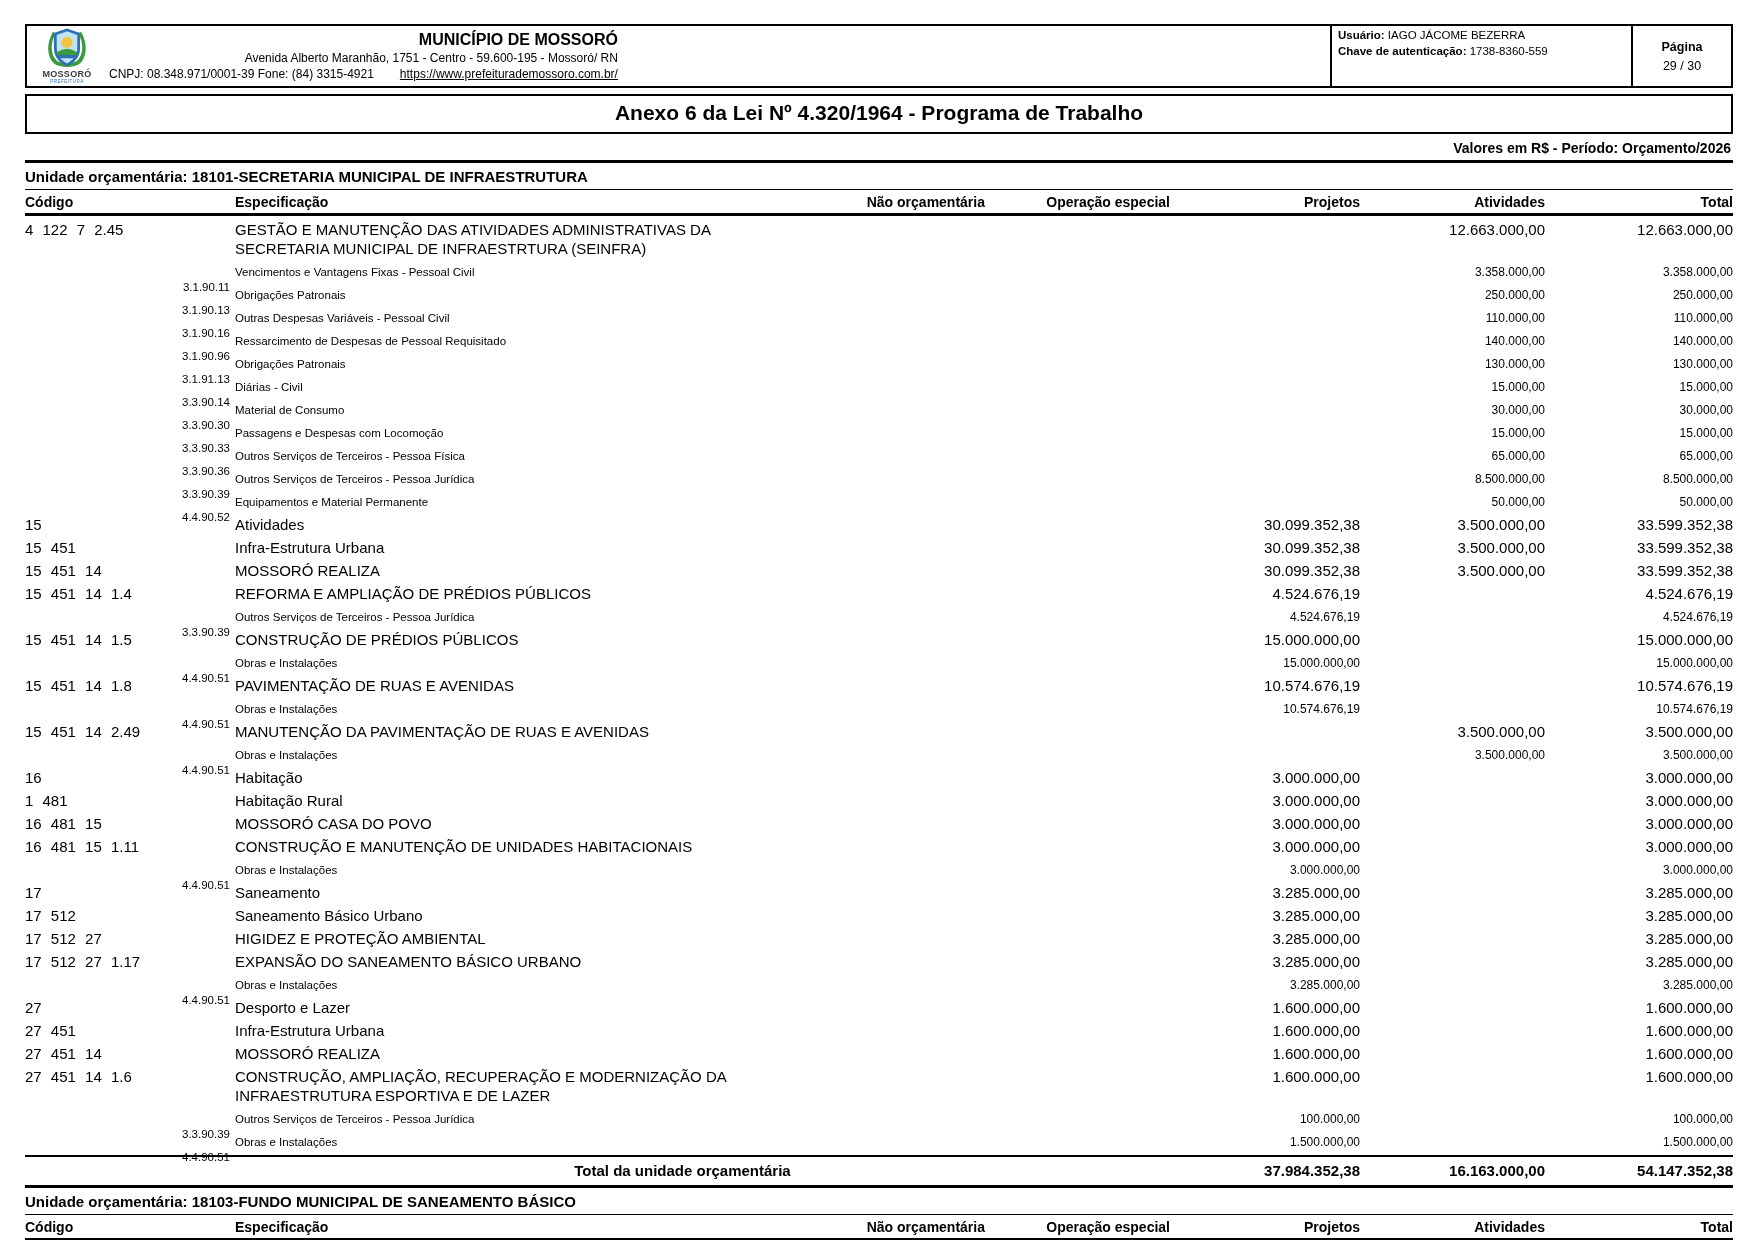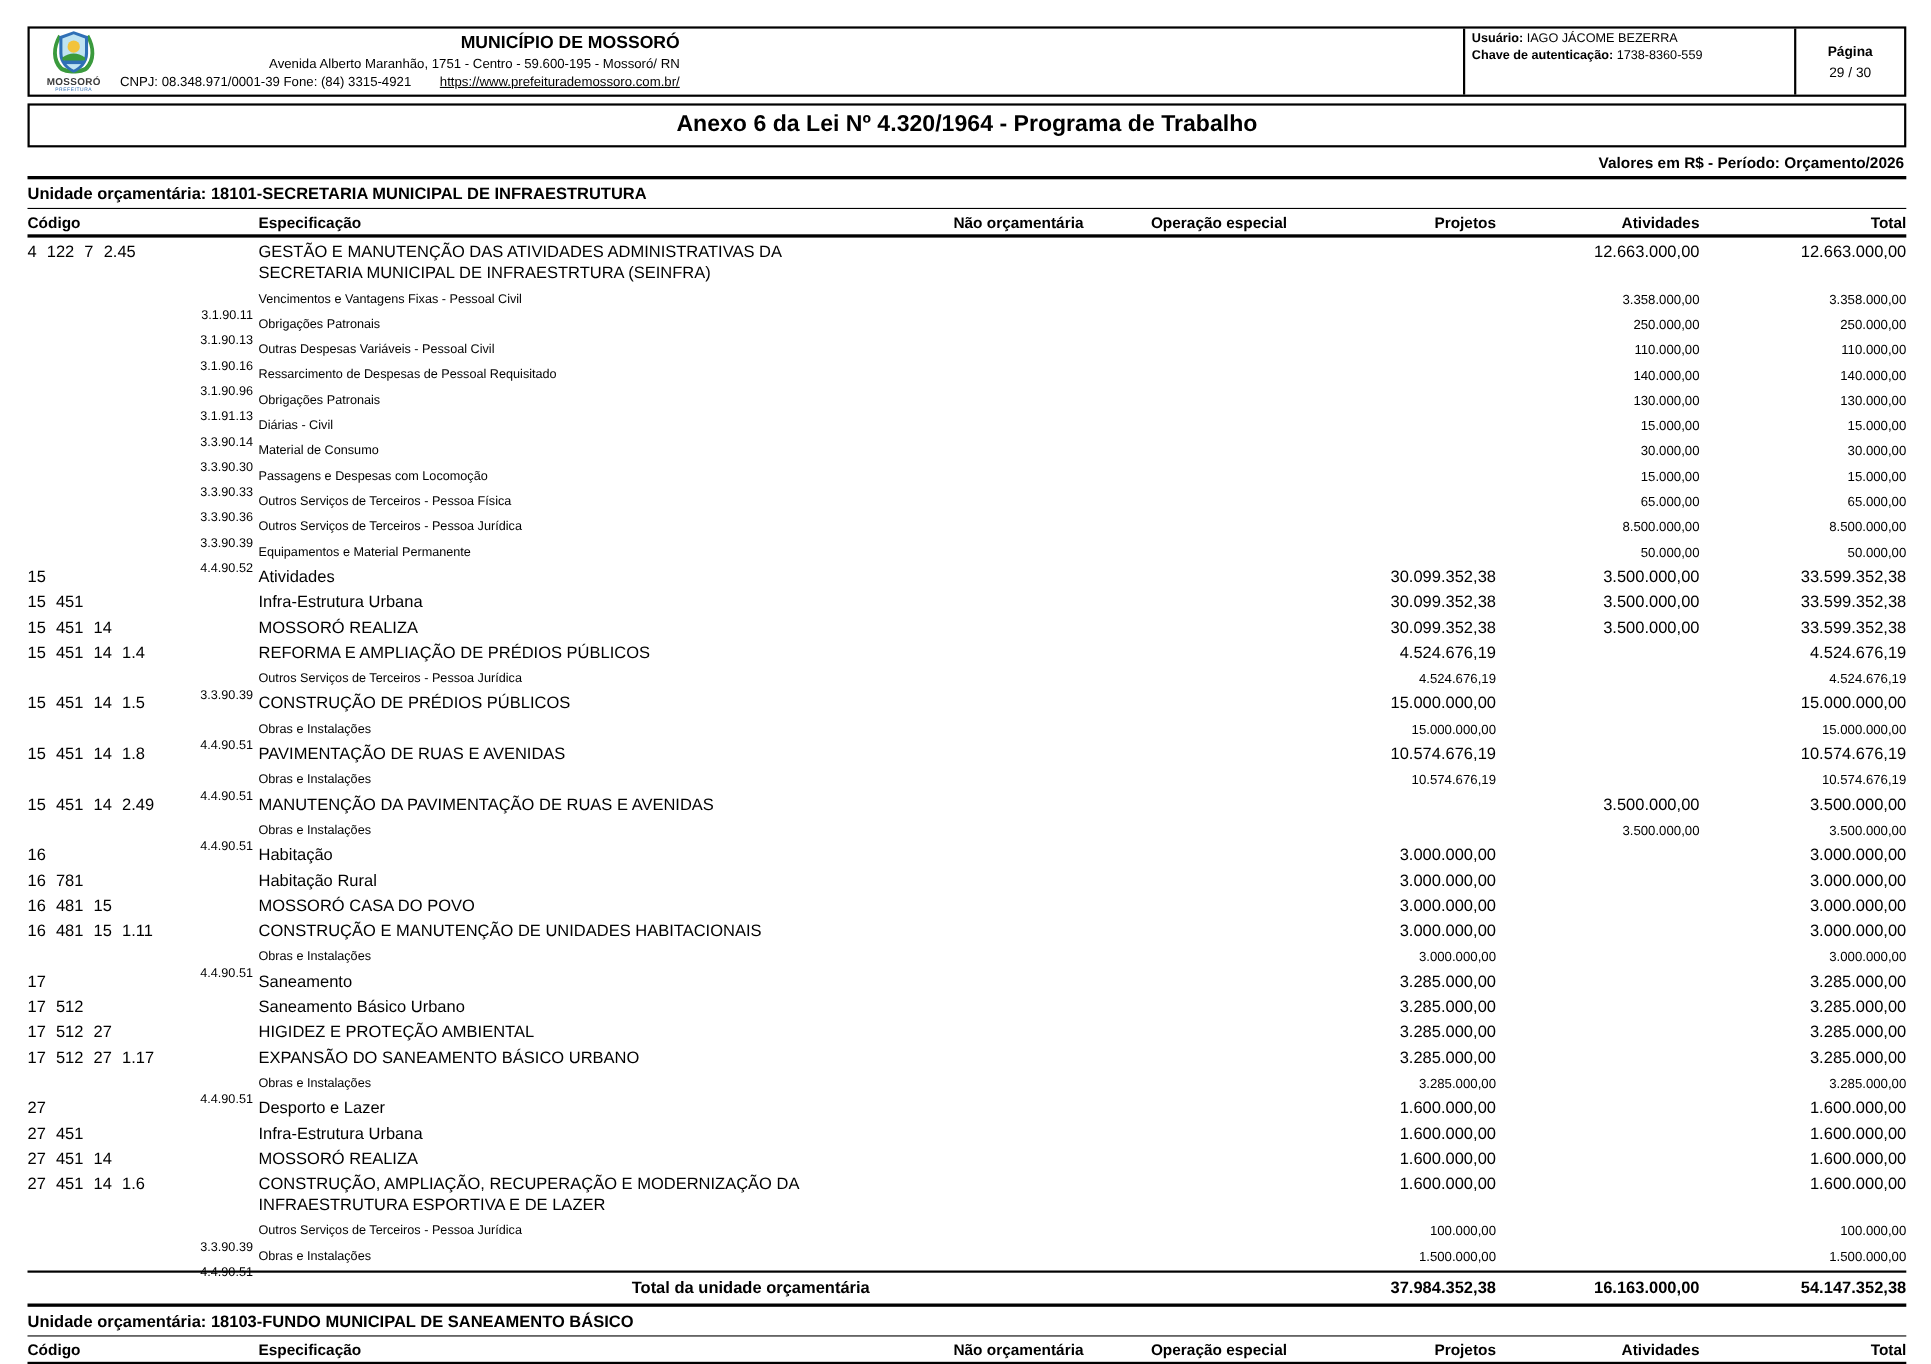--- a/index.html
+++ b/index.html
@@ -336,21 +336,21 @@
     <div class="c-code">16</div>
     <div class="c-spec">Habitação</div>
     <div class="c-nao num"></div>
     <div class="c-op num"></div>
     <div class="c-proj num">3.000.000,00</div>
     <div class="c-ativ num"></div>
     <div class="c-total num">3.000.000,00</div>
   </div>
 
   <div class="row">
-    <div class="c-code">16 781</div>
+    <div class="c-code">1 481</div>
     <div class="c-spec">Habitação Rural</div>
     <div class="c-nao num"></div>
     <div class="c-op num"></div>
     <div class="c-proj num">3.000.000,00</div>
     <div class="c-ativ num"></div>
     <div class="c-total num">3.000.000,00</div>
   </div>
 
   <div class="row">
     <div class="c-code">16 481 15</div>

